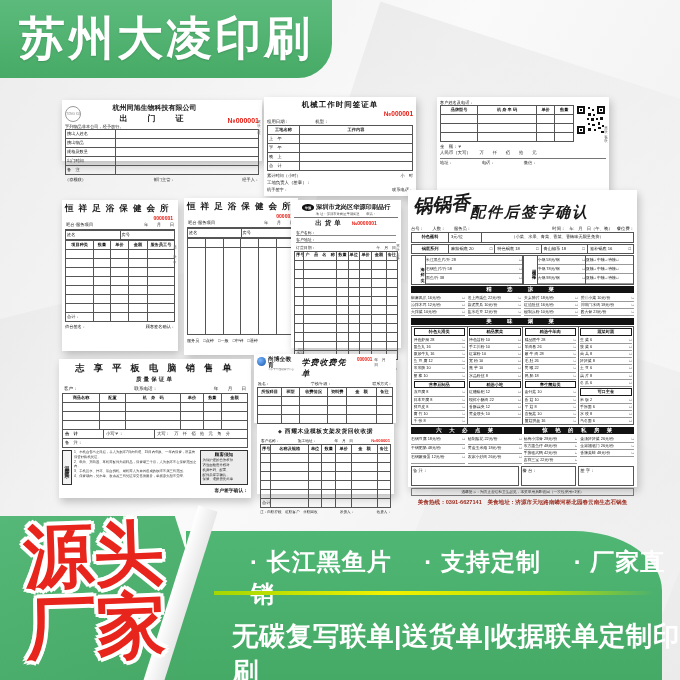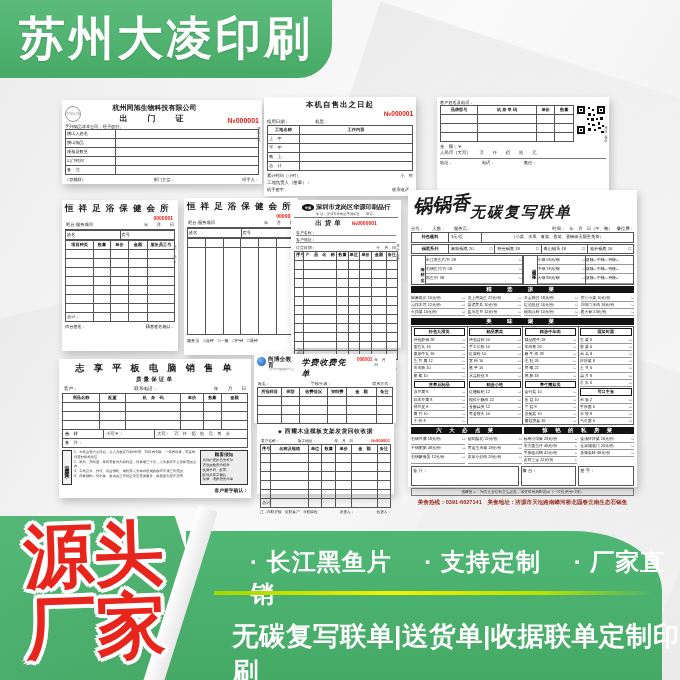--- a/index.html
+++ b/index.html
@@ -171,21 +171,21 @@
 
 <div class="stage">
   <div class="deco d1"></div>
   <div class="deco d2"></div>
   <div class="deco d3"></div>
 
   <div class="hdr">
     <div class="t1">苏州大凌印刷</div>
   </div>
 
-  <div class="card" style="left:62px;top:100px;width:200px;height:84px">
+  <div class="card" style="left:62px;top:100px;width:200px;height:61px">
     <div class="fa-head">
       <div class="fa-logo">TONG XU</div>
       <div class="fa-c">
         <div class="fa-company">杭州同旭生物科技有限公司</div>
         <div class="fa-title">出　门　证</div>
       </div>
       <div class="fa-no no">№000001</div>
     </div>
     <div class="small">下列物品非本公司，经予放行。</div>
     <table class="t">
@@ -218,21 +218,21 @@
     </table>
     <div class="frow">
       <span>（存根联）</span>
       <span>部门主管：</span>
       <span>经手人：</span>
     </div>
     <div class="vside">第一联 存根</div>
   </div>
 
   <div class="card" style="left:264px;top:97px;width:152px;height:99px">
-    <div class="fb-title">本机自售出之日起</div>
+    <div class="fb-title">机械工作时间签证单</div>
     <div class="fb-no no">№000001</div>
     <div class="line">租用日期：　　　　　　机型：</div>
     <table class="t">
       <colgroup>
           <col style="width:22%">
           <col>
         </colgroup>
       <tbody class="hd">
           <tr>
             <td>工地名称</td>
@@ -644,21 +644,21 @@
     <div class="frow" style="font-size:3.8px">
       <span>制单人：</span>
       <span>送货人：</span>
       <span>收货人：</span>
     </div>
     <div class="vside">第一联 存根联</div>
   </div>
 
   <div class="card" style="left:408px;top:190px;width:229px;height:297px">
     <div class="g-brand">锅锅香</div>
-    <div class="g-title">无碳复写联单</div>
+    <div class="g-title">配件后签字确认</div>
     <div class="g-hline">
       <span>台号：　　人数：　　服务员：</span>
       <span>时间：　年　月　日（午、晚）　餐位费：</span>
     </div>
     <div class="grow">
       <div class="glab">特色蘸料</div>
       <div style="width:28px">3元/位</div>
       <div style="flex:1;text-align:center;border-right:none">（小菜、水果、青菜、香菜、香椿味无限量免费）</div>
     </div>
     <div class="grow">

